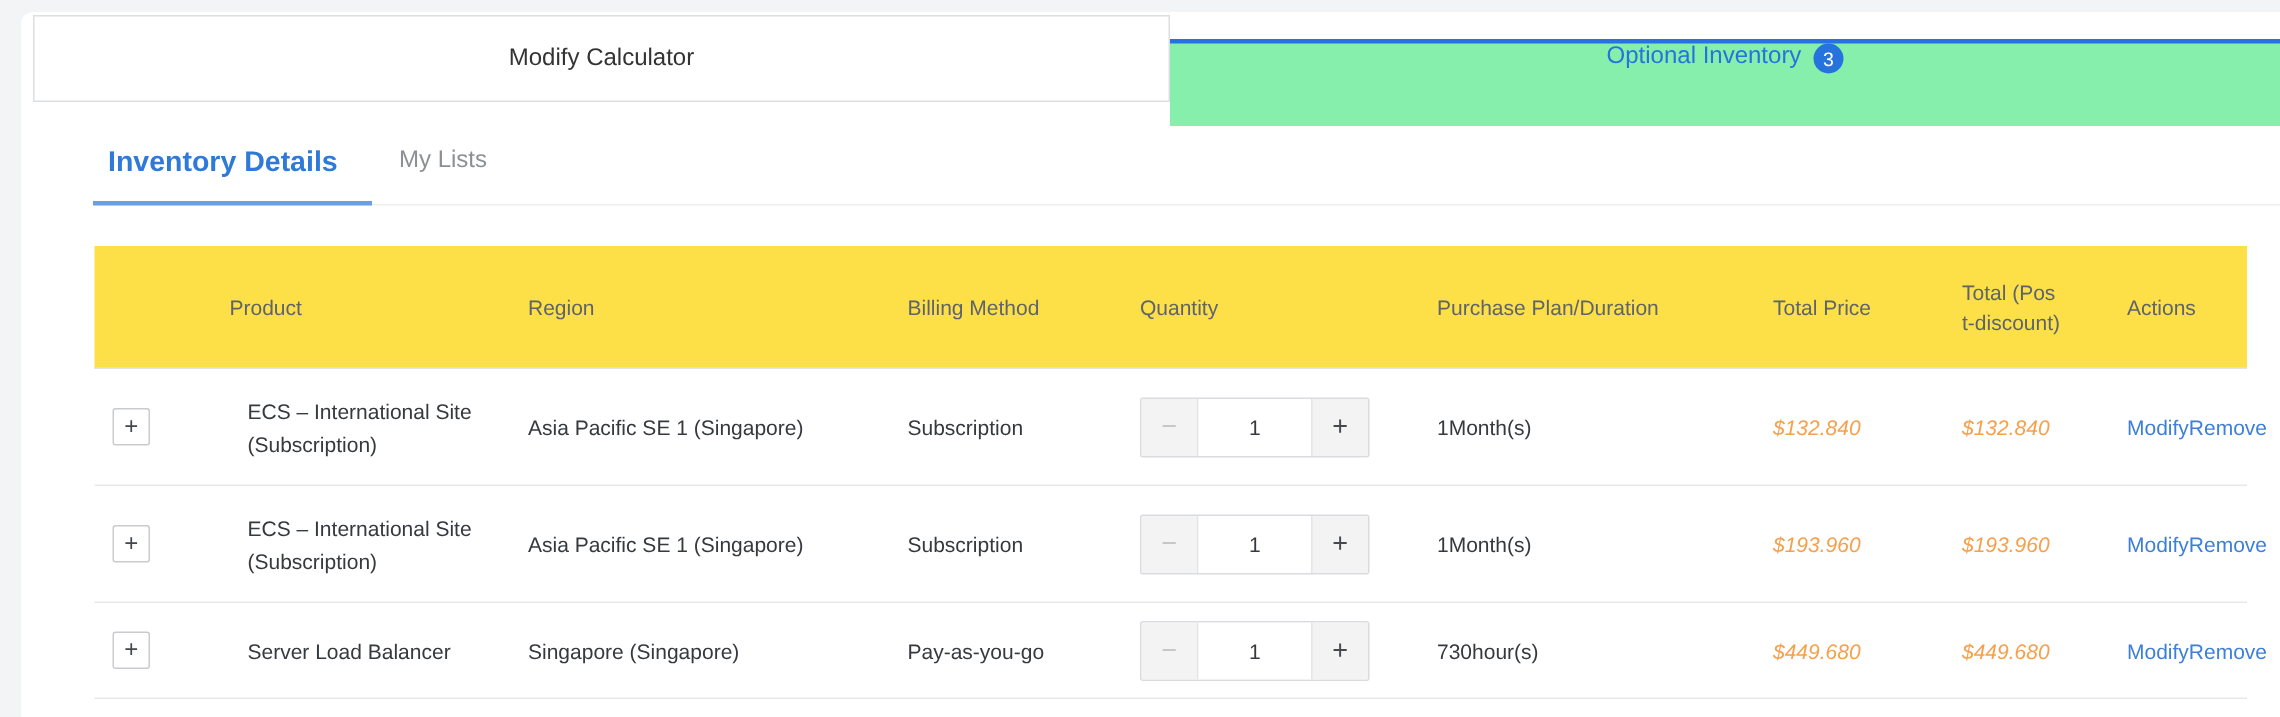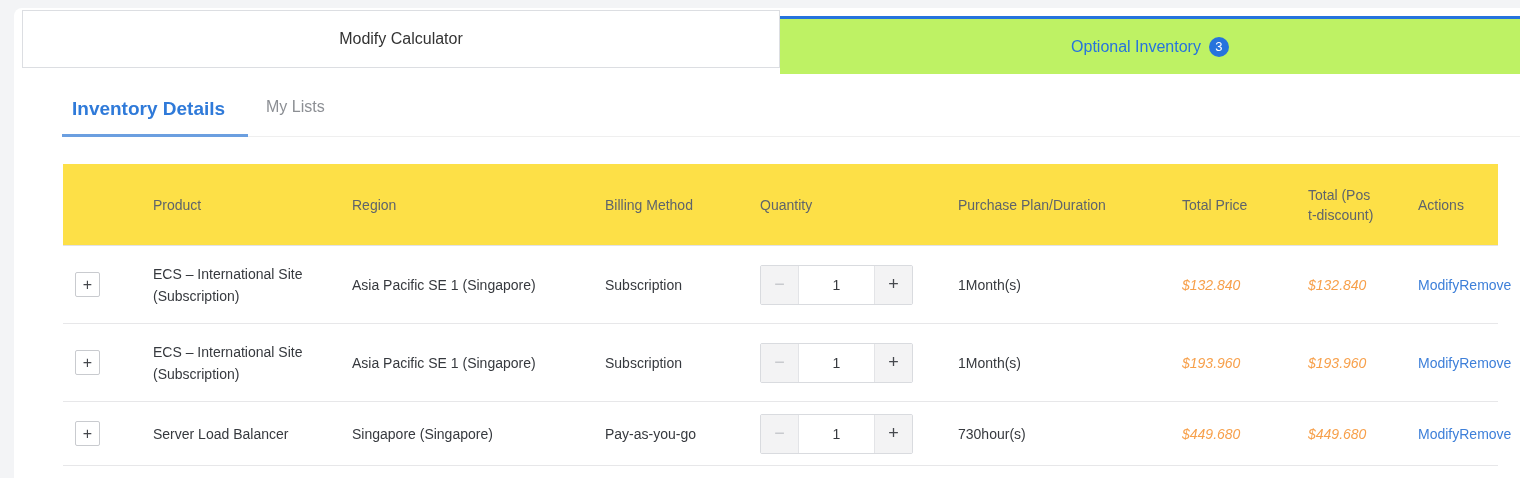--- a/index.html
+++ b/index.html
@@ -14,23 +14,23 @@
     background:#ffffff; border-radius:8px 0 0 0;
   }
   
   .tab-inactive {
     position:absolute; left:22px; top:10px; width:758px; height:58px;
     background:#ffffff; border:1px solid #dcdee2;
     display:flex; align-items:center; justify-content:center;
     font-size:16px; color:#333; cursor:pointer;
   }
   .tab-active {
-    position:absolute; left:780px; top:16px; width:740px; height:58px;
-    background:#bef264; border-top:3px solid #2673dd;
-    display:flex; align-items:center; justify-content:center;
+    position:absolute; left:780px; top:26px; width:740px; height:58px;
+    background:#86efac; border-top:3px solid #2673dd;
+    display:flex; align-items:flex-start; justify-content:center;
     font-size:16px; color:#2673dd; cursor:pointer;
   }
   .badge {
     display:inline-flex; align-items:center; justify-content:center;
     width:20px; height:20px; border-radius:50%;
     background:#2673dd; color:#fff; font-size:13px; margin-left:8px;
   }
   
   .subtab-active {
     position:absolute; left:72px; top:98px;
@@ -55,21 +55,21 @@
     grid-template-columns:90px 199px 253px 155px 198px 224px 126px 110px 80px;
     align-items:center;
     border-bottom:1px solid #e7e7e9;
   }
   .thead { height:82px; background:#fde047; border-bottom:1px solid #e2e2e5; }
   .r78 { height:78px; background:#fff; }
   .r64 { height:64px; background:#fff; }
   .hcell { font-size:14px; color:#5f646b; }
   .cell  { font-size:14px; color:#36393e; line-height:22px; }
   .wrapnarrow { max-width:66px; word-break:break-all; line-height:20px; }
-  .productcell { max-width:155px; }
+  .productcell { max-width:155px;margin-left:12px; }
   .price { font-size:14px; color:#f7a04b;font-style:italic; }
   .expand-btn {
     margin-left:12px; width:25px; height:25px;
     border:1px solid #c9cbcf; border-radius:2px; background:#fff;
     display:flex; align-items:center; justify-content:center;
     font-size:16px; color:#44474c; cursor:pointer; line-height:1;
   }
   
   .stepper {
     display:flex; width:153px; height:40px;

